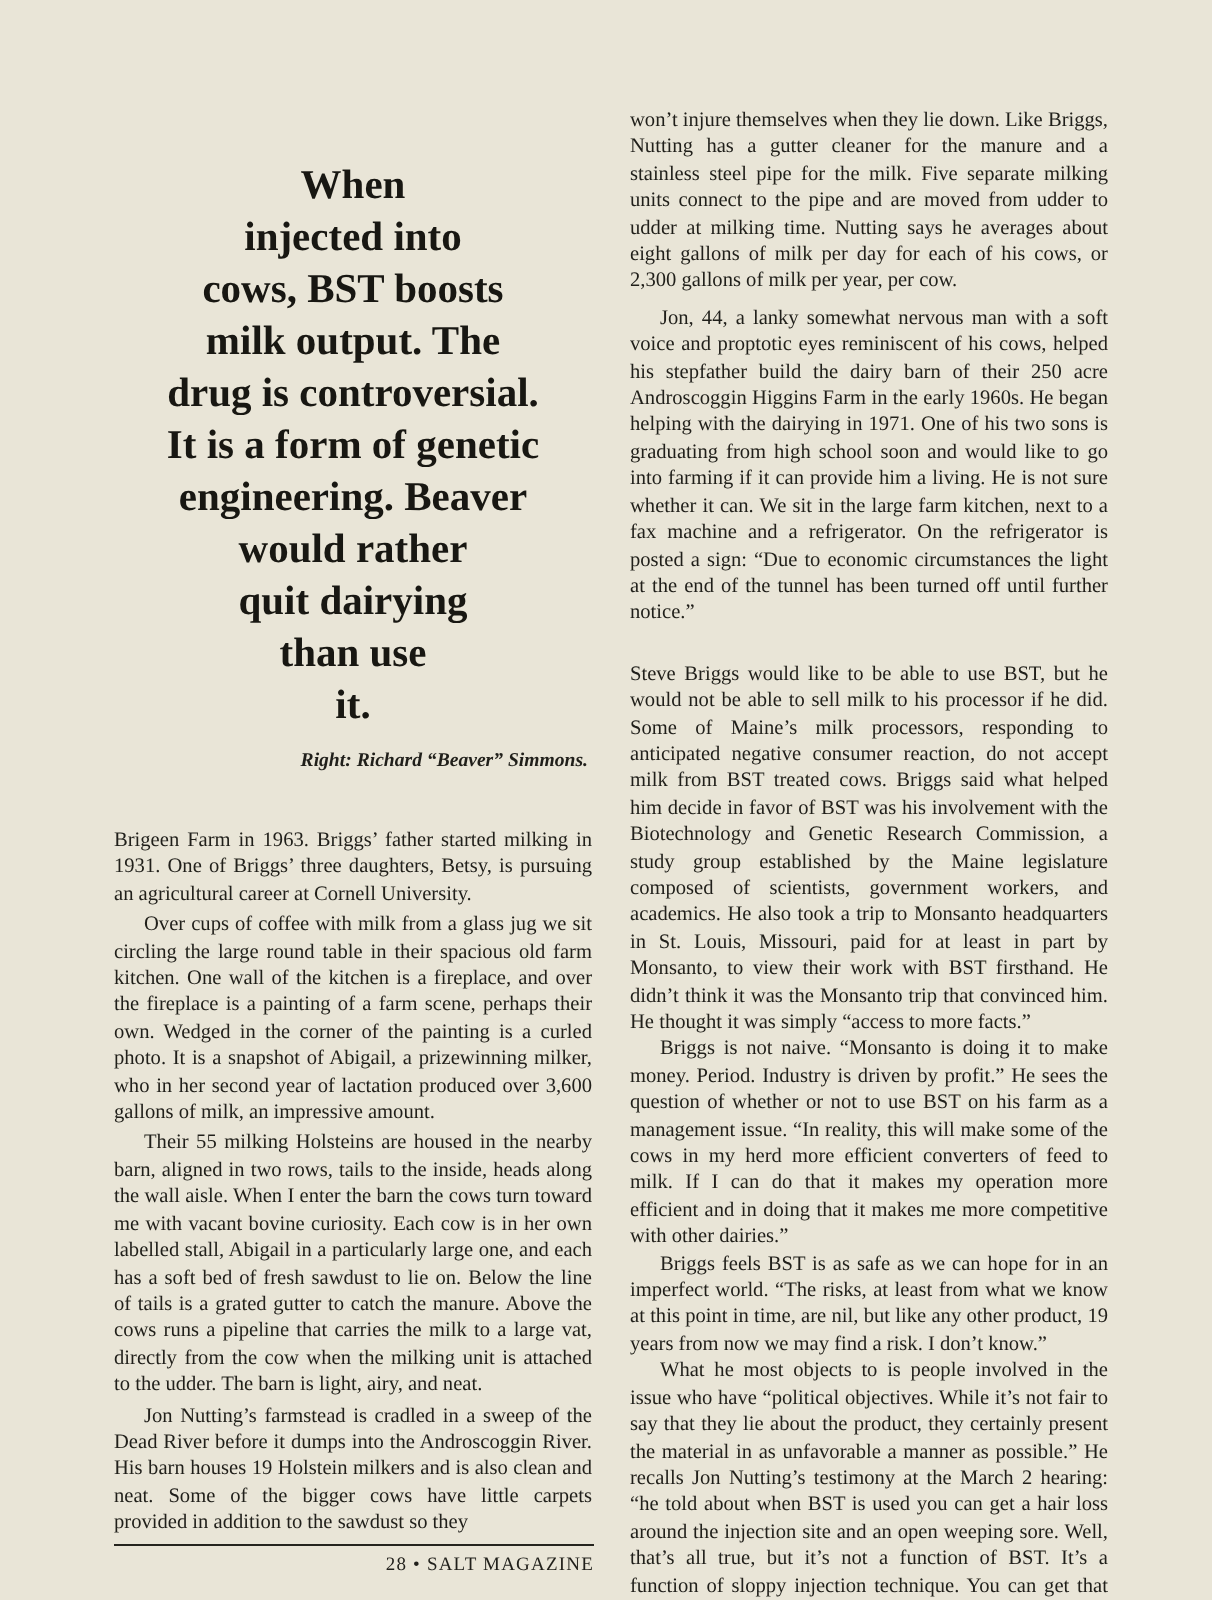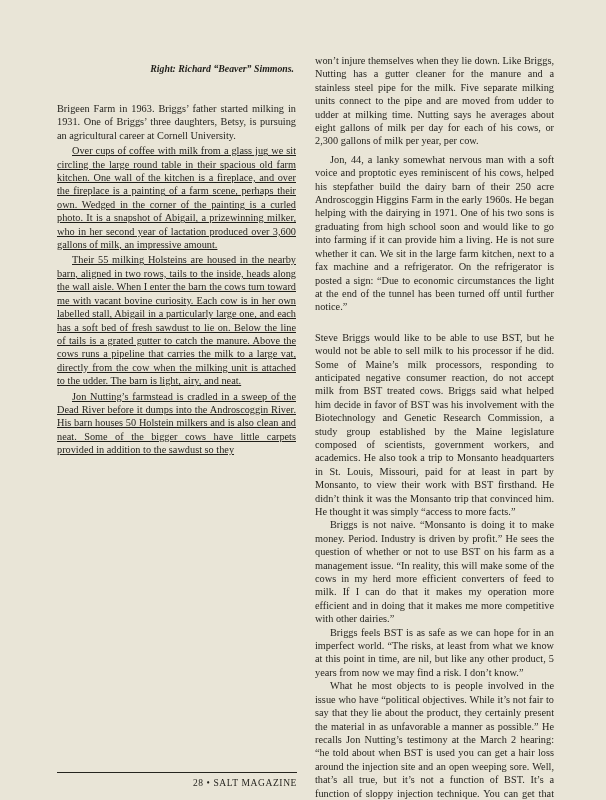--- a/index.html
+++ b/index.html
@@ -56,21 +56,20 @@
   }
   .body p {
     margin: 0;
     text-indent: 15px;
   }
   .body p:first-child {
     text-indent: 0;
   }
   .left-body p + p {
     margin-top: 2px;
-    text-decoration: underline;
   }
   .right-body p:nth-child(2) {
     margin-top: 5px;
   }
   .right-body p:nth-child(3) {
     margin-top: 17px;
     text-indent: 0;
   }
   .footer {
     position: absolute;
@@ -88,35 +87,46 @@
     text-align: right;
   }
 </style>
 </head>
 <body>
 
 <div class="page">
   <div class="content">
 
     <div class="col">
+      <div class="pull-quote">When
+injected into
+cows, BST boosts
+milk output. The
+drug is controversial.
+It is a form of genetic
+engineering. Beaver
+would rather
+quit dairying
+than use
+it.</div>
       <div class="caption">Right: Richard “Beaver” Simmons.</div>
       <div class="body left-body">
           <p>Brigeen Farm in 1963. Briggs’ father started milking in 1931. One of Briggs’ three daughters, Betsy, is pursuing an agricultural career at Cornell University.</p>
           <p>Over cups of coffee with milk from a glass jug we sit circling the large round table in their spacious old farm kitchen. One wall of the kitchen is a fireplace, and over the fireplace is a painting of a farm scene, perhaps their own. Wedged in the corner of the painting is a curled photo. It is a snapshot of Abigail, a prizewinning milker, who in her second year of lactation produced over 3,600 gallons of milk, an impressive amount.</p>
           <p>Their 55 milking Holsteins are housed in the nearby barn, aligned in two rows, tails to the inside, heads along the wall aisle. When I enter the barn the cows turn toward me with vacant bovine curiosity. Each cow is in her own labelled stall, Abigail in a particularly large one, and each has a soft bed of fresh sawdust to lie on. Below the line of tails is a grated gutter to catch the manure. Above the cows runs a pipeline that carries the milk to a large vat, directly from the cow when the milking unit is attached to the udder. The barn is light, airy, and neat.</p>
-          <p>Jon Nutting’s farmstead is cradled in a sweep of the Dead River before it dumps into the Androscoggin River. His barn houses 50 Holstein milkers and is also clean and neat. Some of the bigger cows have little carpets provided in addition to the sawdust so they</p>
+          <p>Jon Nutting’s farmstead is cradled in a sweep of the Dead River before it dumps into the Androscoggin River. His barn houses 19 Holstein milkers and is also clean and neat. Some of the bigger cows have little carpets provided in addition to the sawdust so they</p>
         </div>
     </div>
 
     <div class="col body right-body">
         <p>won’t injure themselves when they lie down. Like Briggs, Nutting has a gutter cleaner for the manure and a stainless steel pipe for the milk. Five separate milking units connect to the pipe and are moved from udder to udder at milking time. Nutting says he averages about eight gallons of milk per day for each of his cows, or 2,300 gallons of milk per year, per cow.</p>
         <p>Jon, 44, a lanky somewhat nervous man with a soft voice and proptotic eyes reminiscent of his cows, helped his stepfather build the dairy barn of their 250 acre Androscoggin Higgins Farm in the early 1960s. He began helping with the dairying in 1971. One of his two sons is graduating from high school soon and would like to go into farming if it can provide him a living. He is not sure whether it can. We sit in the large farm kitchen, next to a fax machine and a refrigerator. On the refrigerator is posted a sign: “Due to economic circumstances the light at the end of the tunnel has been turned off until further notice.”</p>
         <p>Steve Briggs would like to be able to use BST, but he would not be able to sell milk to his processor if he did. Some of Maine’s milk processors, responding to anticipated negative consumer reaction, do not accept milk from BST treated cows. Briggs said what helped him decide in favor of BST was his involvement with the Biotechnology and Genetic Research Commission, a study group established by the Maine legislature composed of scientists, government workers, and academics. He also took a trip to Monsanto headquarters in St. Louis, Missouri, paid for at least in part by Monsanto, to view their work with BST firsthand. He didn’t think it was the Monsanto trip that convinced him. He thought it was simply “access to more facts.”</p>
         <p>Briggs is not naive. “Monsanto is doing it to make money. Period. Industry is driven by profit.” He sees the question of whether or not to use BST on his farm as a management issue. “In reality, this will make some of the cows in my herd more efficient converters of feed to milk. If I can do that it makes my operation more efficient and in doing that it makes me more competitive with other dairies.”</p>
-        <p>Briggs feels BST is as safe as we can hope for in an imperfect world. “The risks, at least from what we know at this point in time, are nil, but like any other product, 5 years from now we may find a risk. I don’t know.”</p>
+        <p>Briggs feels BST is as safe as we can hope for in an imperfect world. “The risks, at least from what we know at this point in time, are nil, but like any other product, 19 years from now we may find a risk. I don’t know.”</p>
         <p>What he most objects to is people involved in the issue who have “political objectives. While it’s not fair to say that they lie about the product, they certainly present the material in as unfavorable a manner as possible.” He recalls Jon Nutting’s testimony at the March 2 hearing: “he told about when BST is used you can get a hair loss around the injection site and an open weeping sore. Well, that’s all true, but it’s not a function of BST. It’s a function of sloppy injection technique. You can get that with any injection.”</p>
       </div>
 
   </div>
 
   <div class="footer">
     <div class="footer-rule"></div>
     <div class="footer-text">28 • SALT MAGAZINE</div>
   </div>
 </div>

